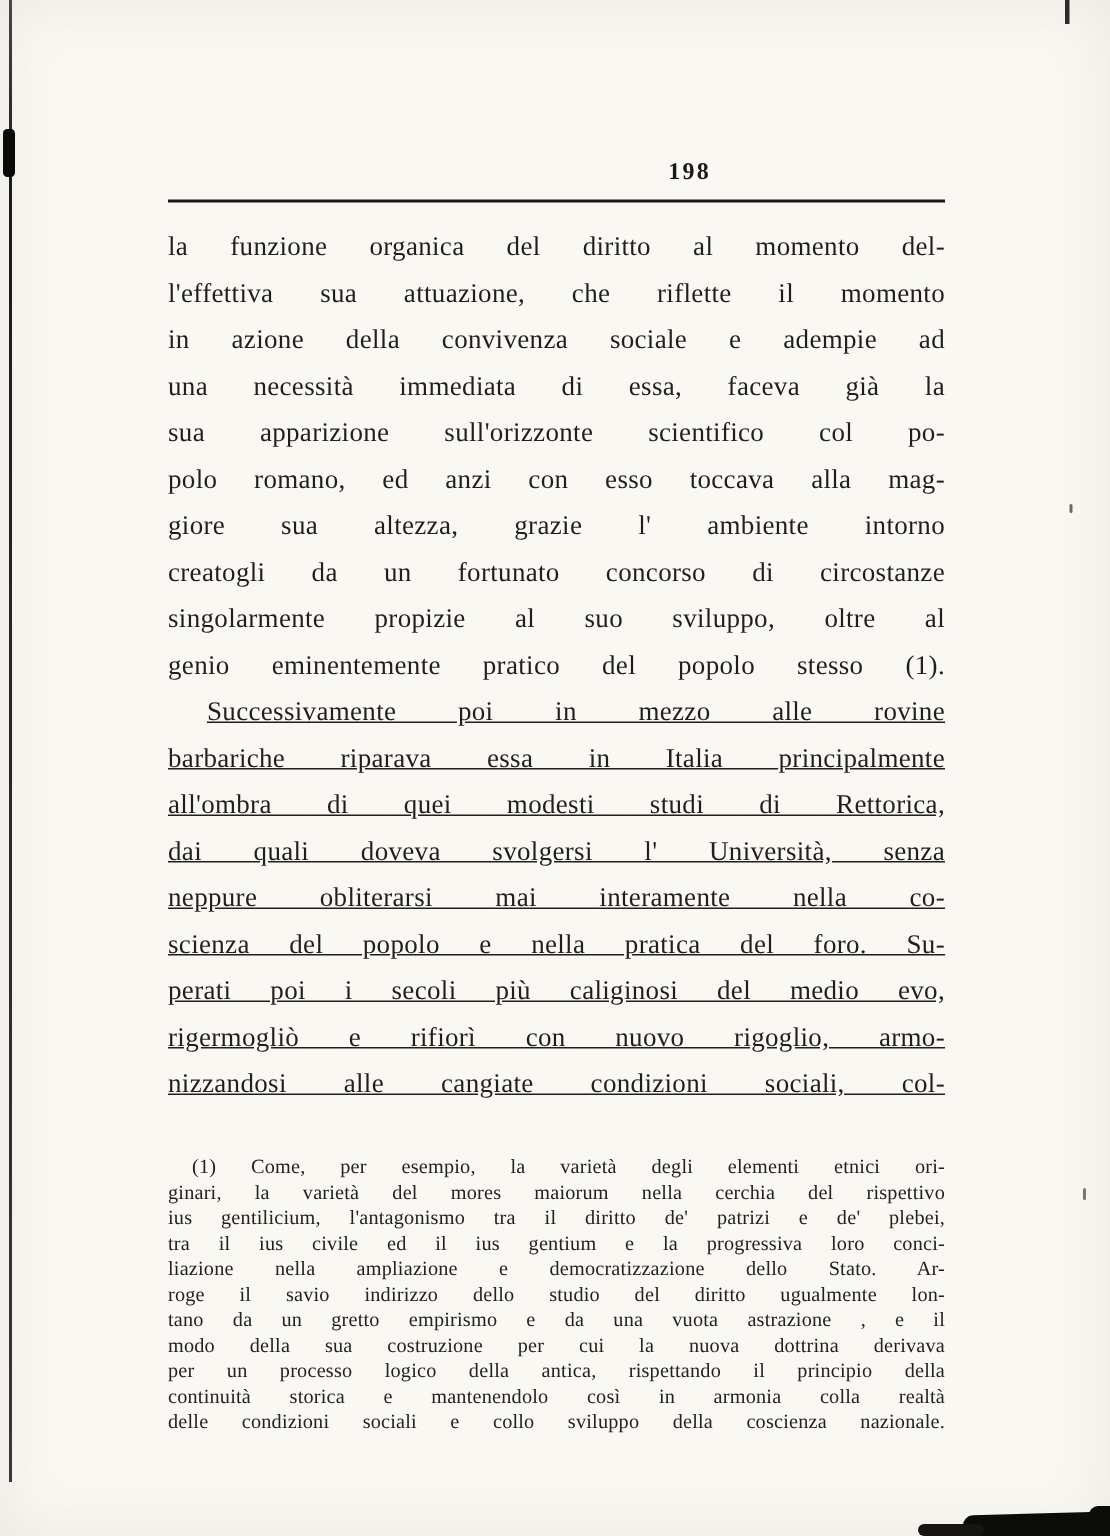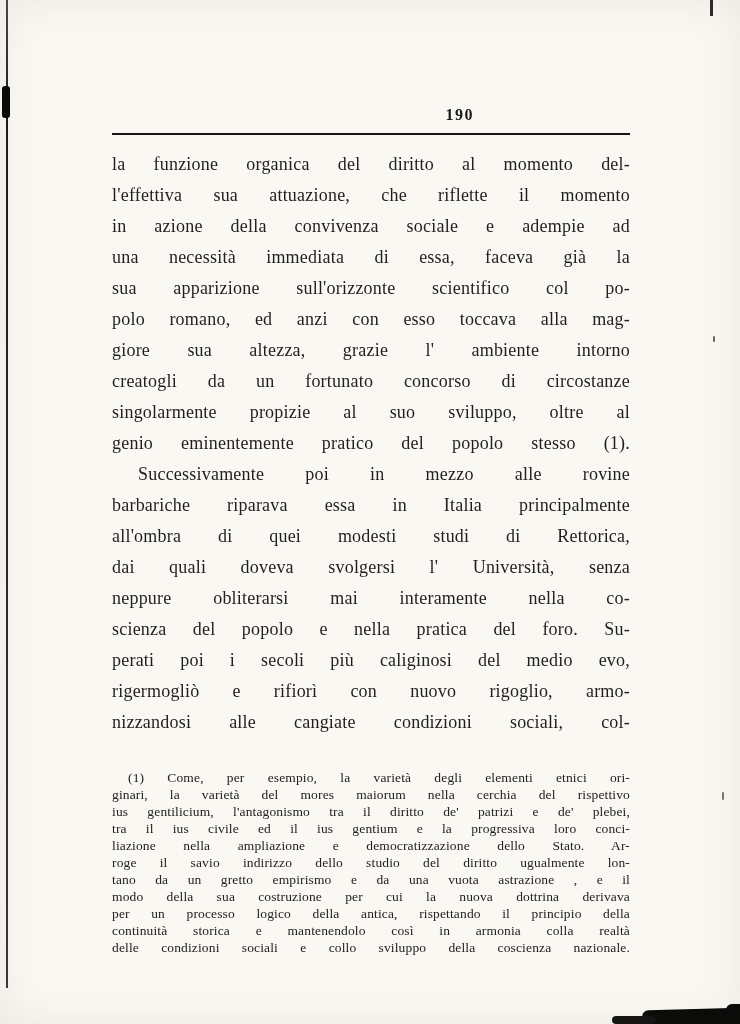--- a/index.html
+++ b/index.html
@@ -45,21 +45,21 @@
 
   .para {
     font-size: 18px;
     line-height: 31px;
     text-align: justify;
     text-align-last: justify;
     white-space: pre-line;
     letter-spacing: 0.012em;
     word-spacing: 1px;
   }
-  .para.indent { text-indent: 26px; }
+  .para.indent { text-indent: 26px; text-decoration: underline; }
 
   .footnote {
     margin-top: 31px;
     font-size: 13.5px;
     line-height: 17px;
     text-align: justify;
     text-align-last: justify;
     white-space: pre-line;
     text-indent: 16px;
     letter-spacing: 0.01em;
@@ -113,21 +113,21 @@
 <div class="artifact left-edge-blob"></div>
 <div class="artifact top-right-dash"></div>
 <div class="artifact right-mark-1"></div>
 <div class="artifact right-mark-2"></div>
 <div class="artifact bottom-smudge-main"></div>
 <div class="artifact bottom-smudge-tail"></div>
 <div class="artifact bottom-smudge-corner"></div>
 
 <div class="page-inner">
 
-  <div class="page-number">190</div>
+  <div class="page-number">198</div>
 
   <div class="header-rule"></div>
 
   <div class="para">la funzione organica del diritto al momento del-
 l'effettiva sua attuazione, che riflette il momento
 in azione della convivenza sociale e adempie ad
 una necessità immediata di essa, faceva già la
 sua apparizione sull'orizzonte scientifico col po-
 polo romano, ed anzi con esso toccava alla mag-
 giore sua altezza, grazie l' ambiente intorno

